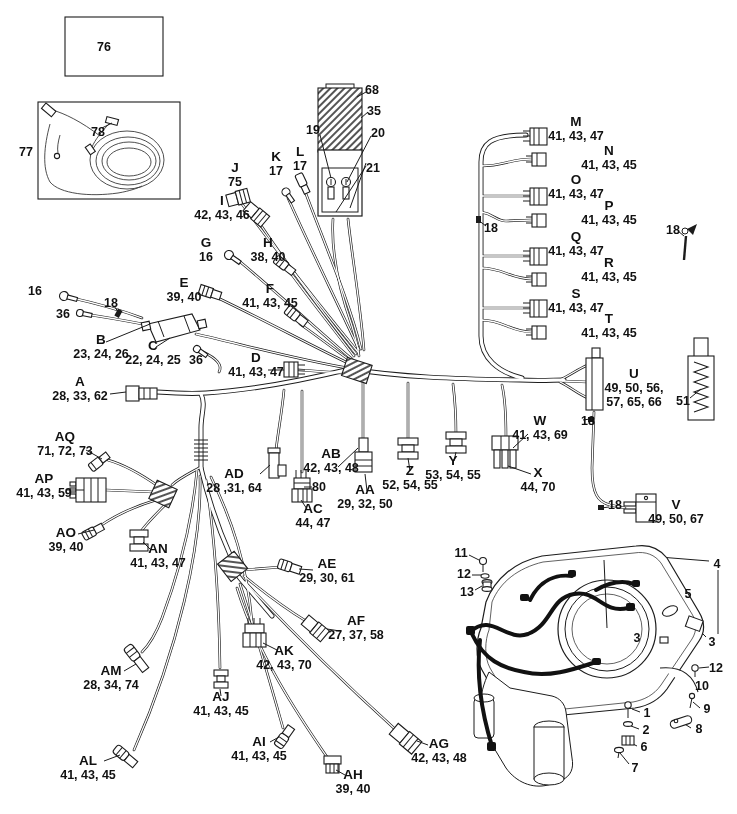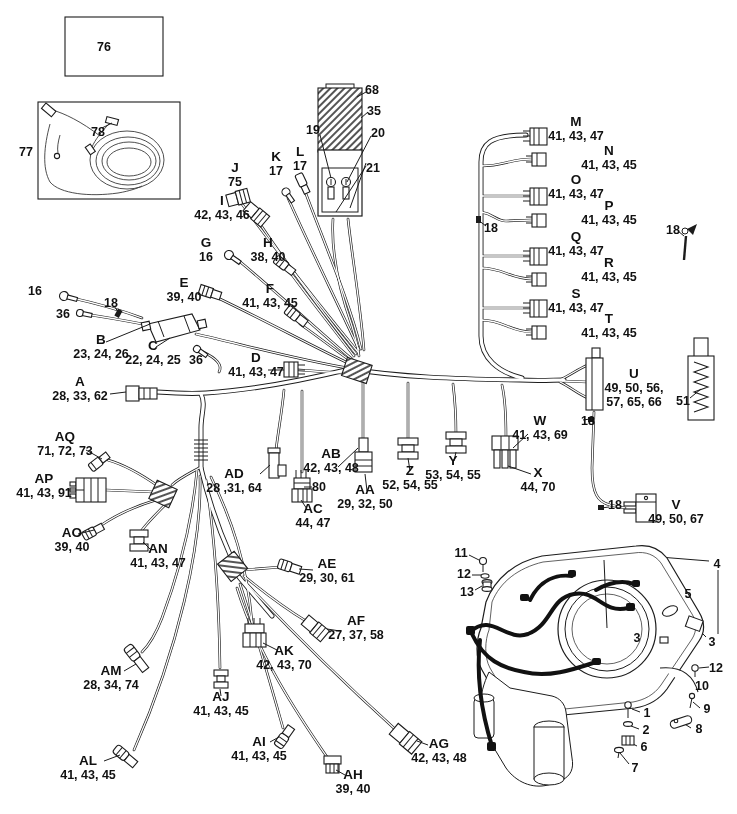--- a/index.html
+++ b/index.html
@@ -753,26 +753,26 @@
       <div>41, 43, 45</div>
     </div>
 <div class="co" style="left:111px;top:678px">
       <div class="l">AM</div>
       <div>28, 34, 74</div>
     </div>
 <div class="co" style="left:158px;top:556px">
       <div class="l">AN</div>
       <div>41, 43, 47</div>
     </div>
-<div class="co" style="left:72px;top:540px">
+<div class="co" style="left:66px;top:540px">
       <div class="l">AO</div>
       <div>39, 40</div>
     </div>
 <div class="co" style="left:44px;top:486px">
       <div class="l">AP</div>
-      <div>41, 43, 91</div>
+      <div>41, 43, 59</div>
     </div>
 <div class="co" style="left:65px;top:444px">
       <div class="l">AQ</div>
       <div>71, 72, 73</div>
     </div>
 
 </div>
 
 </body></html>

